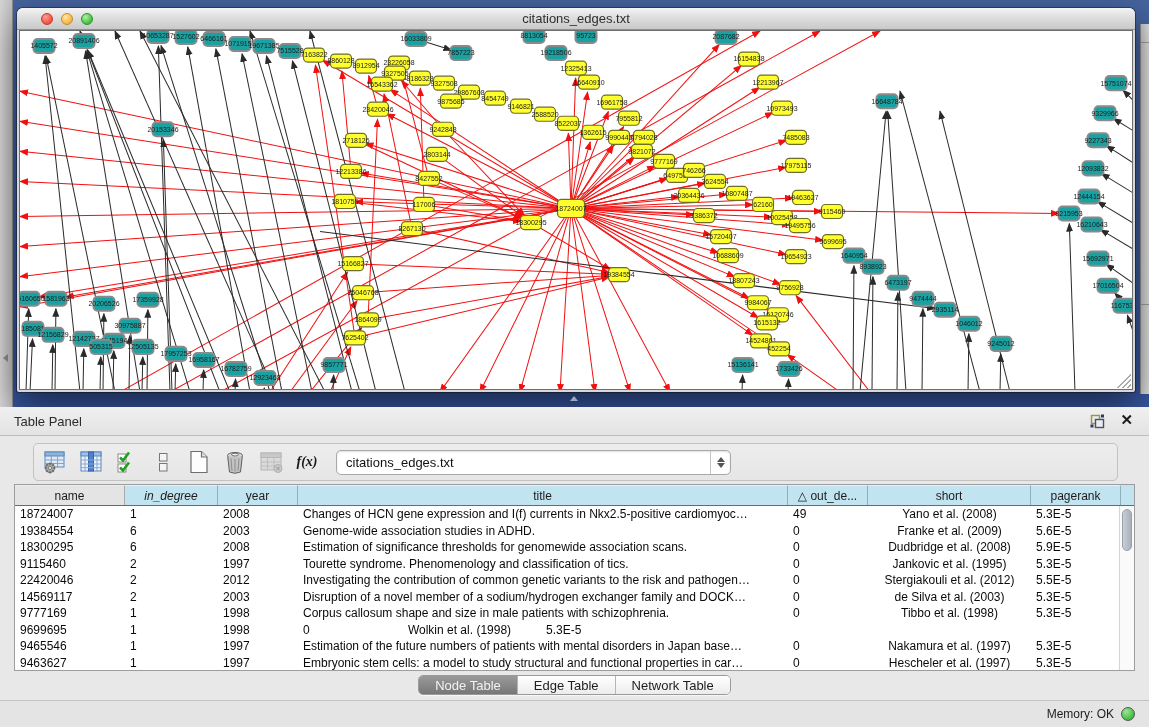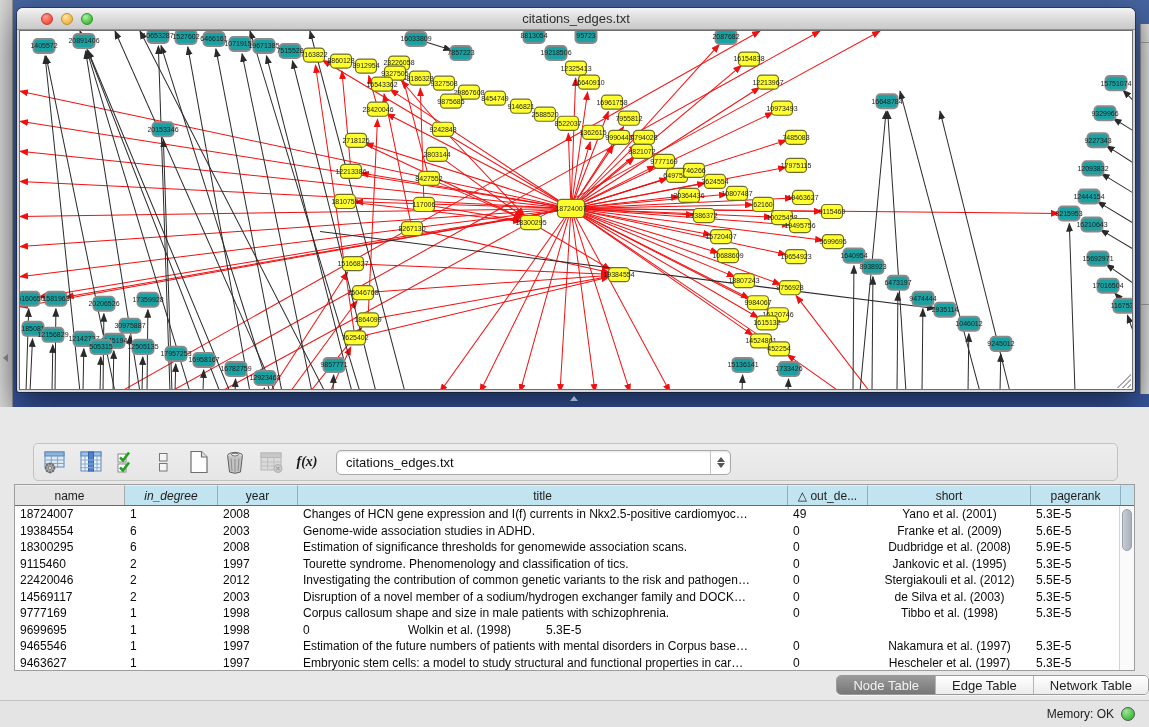--- a/index.html
+++ b/index.html
@@ -67,21 +67,21 @@
   .th-name { background:#e4e4e4; border-right:1px solid #ababab; }
   .tbody { position:relative; height:165px; overflow:hidden; }
   .tr { display:flex; height:16.5px; }
   .td { font-size:12px; color:#0a0a0a; line-height:16.5px; padding-left:5px;
     overflow:hidden; white-space:nowrap; }
   .td-short { text-align:center; padding-left:0; }
   .vscroll { position:absolute; right:0; top:21px; bottom:0; width:15px; background:#fafafa; border-left:1px solid #d4d4d4; }
   .vthumb { position:absolute; left:2px; top:3px; width:10px; height:42px; border-radius:6px;
     background:linear-gradient(90deg,#c9ced6,#a8b0bb); border:1px solid #98a0ab; }
 
-  .tabs-row { position:absolute; left:0; right:0; top:268px; display:flex; justify-content:flex-end; }
+  .tabs-row { position:absolute; left:0; right:0; top:268px; display:flex; justify-content:center; }
   .seg { display:flex; border:1px solid #9a9a9a; border-radius:5px; overflow:hidden; height:20px;
     box-shadow:0 1px 1px rgba(255,255,255,.7); }
   .seg button { font-family:"Liberation Sans",sans-serif; font-size:13px; border:none; padding:0 16px;
     background:linear-gradient(180deg,#ffffff,#ececec); color:#1d1d1d; border-right:1px solid #b5b5b5; }
   .seg button:last-child { border-right:none; }
   .seg button.sel { background:linear-gradient(180deg,#9a9a9a,#777777); color:#f3f3f3; }
 
   .status-bar { position:absolute; left:0; right:0; bottom:0; height:27px; background:#e4e4e4;
     border-top:1px solid #c2c2c2; display:flex; align-items:center; justify-content:flex-end; padding-right:14px; }
   .mem-label { font-size:12px; color:#1d1d1d; margin-right:7px; }
@@ -738,20 +738,30 @@
           </g>
         </g>
     </svg>
     <div class="resize-grip"></div>
   </div>
 </div>
 
 <div class="splitter-arrow"></div>
 
 <div class="table-panel">
+  <div class="panel-header">
+    <div class="panel-title">Table Panel</div>
+    <svg class="panel-float" viewBox="0 0 15 15">
+      <rect x="1.5" y="1.5" width="8" height="8" fill="none" stroke="#96963f" stroke-width="1.4"></rect>
+      <rect x="5.5" y="5.5" width="8" height="8" fill="#ececec" stroke="#44507a" stroke-width="1.4"></rect>
+      <rect x="0.5" y="10.5" width="3" height="3" fill="#2a3a6a"></rect>
+      <rect x="11" y="0.5" width="3" height="3" fill="#2a3a6a"></rect>
+    </svg>
+    <div class="panel-close">✕</div>
+  </div>
 
   <div class="toolbar-box">
     <div class="tb-icon">
       <svg width="26" height="26" viewBox="0 0 26 26">
         <rect x="3" y="3" width="19" height="15" fill="#dfeaf6" stroke="#5b87b8"></rect>
         <rect x="3" y="3" width="19" height="4" fill="#8fb3dc" stroke="#5b87b8"></rect>
         <path d="M9.3 7 V18 M15.6 7 V18 M3 11 H22 M3 14.5 H22" stroke="#7fa3cc" stroke-width="1" fill="none"></path>
         <circle cx="8" cy="19" r="4.6" fill="#a9a9a9" stroke="#6e6e6e"></circle>
         <circle cx="8" cy="19" r="1.8" fill="#e8e8e8"></circle>
         <path d="M8 13.6 V24.4 M2.6 19 H13.4 M4.2 15.2 L11.8 22.8 M11.8 15.2 L4.2 22.8" stroke="#6e6e6e" stroke-width="1.4"></path>
@@ -824,21 +834,21 @@
         <div class="th" style="width: 163px;">short</div>
         <div class="th" style="width: 90px;">pagerank</div>
       </div>
     <div class="tbody" id="tbody">
         <div class="tr">
           <div class="td td-name" style="width: 110px;">18724007</div>
           <div class="td td-in_degree" style="width: 93px;">1</div>
           <div class="td td-year" style="width: 80px;">2008</div>
           <div class="td td-title" style="width: 490px;">Changes of HCN gene expression and I(f) currents in Nkx2.5-positive cardiomyoc…</div>
           <div class="td td-out_degree" style="width: 80px;">49</div>
-          <div class="td td-short" style="width: 163px;">Yano et al. (2001)</div>
+          <div class="td td-short" style="width: 163px;">Yano et al. (2008)</div>
           <div class="td td-pagerank" style="width: 90px;">5.3E-5</div>
         </div>
         <div class="tr">
           <div class="td td-name" style="width: 110px;">19384554</div>
           <div class="td td-in_degree" style="width: 93px;">6</div>
           <div class="td td-year" style="width: 80px;">2003</div>
           <div class="td td-title" style="width: 490px;">Genome-wide association studies in ADHD.</div>
           <div class="td td-out_degree" style="width: 80px;">0</div>
           <div class="td td-short" style="width: 163px;">Franke et al. (2009)</div>
           <div class="td td-pagerank" style="width: 90px;">5.6E-5</div>
@@ -893,21 +903,21 @@
           <div class="td td-in_degree" style="width: 93px;">1</div>
           <div class="td td-year" style="width: 80px;">1998</div>
           <div class="td td-out_degree" style="width: 80px;">0</div>
           <div class="td td-short" style="width: 163px;">Wolkin et al. (1998)</div>
           <div class="td td-pagerank" style="width: 90px;">5.3E-5</div>
         </div>
         <div class="tr">
           <div class="td td-name" style="width: 110px;">9465546</div>
           <div class="td td-in_degree" style="width: 93px;">1</div>
           <div class="td td-year" style="width: 80px;">1997</div>
-          <div class="td td-title" style="width: 490px;">Estimation of the future numbers of patients with mental disorders in Corpus base…</div>
+          <div class="td td-title" style="width: 490px;">Estimation of the future numbers of patients with mental disorders in Japan base…</div>
           <div class="td td-out_degree" style="width: 80px;">0</div>
           <div class="td td-short" style="width: 163px;">Nakamura et al. (1997)</div>
           <div class="td td-pagerank" style="width: 90px;">5.3E-5</div>
         </div>
         <div class="tr">
           <div class="td td-name" style="width: 110px;">9463627</div>
           <div class="td td-in_degree" style="width: 93px;">1</div>
           <div class="td td-year" style="width: 80px;">1997</div>
           <div class="td td-title" style="width: 490px;">Embryonic stem cells: a model to study structural and functional properties in car…</div>
           <div class="td td-out_degree" style="width: 80px;">0</div>

